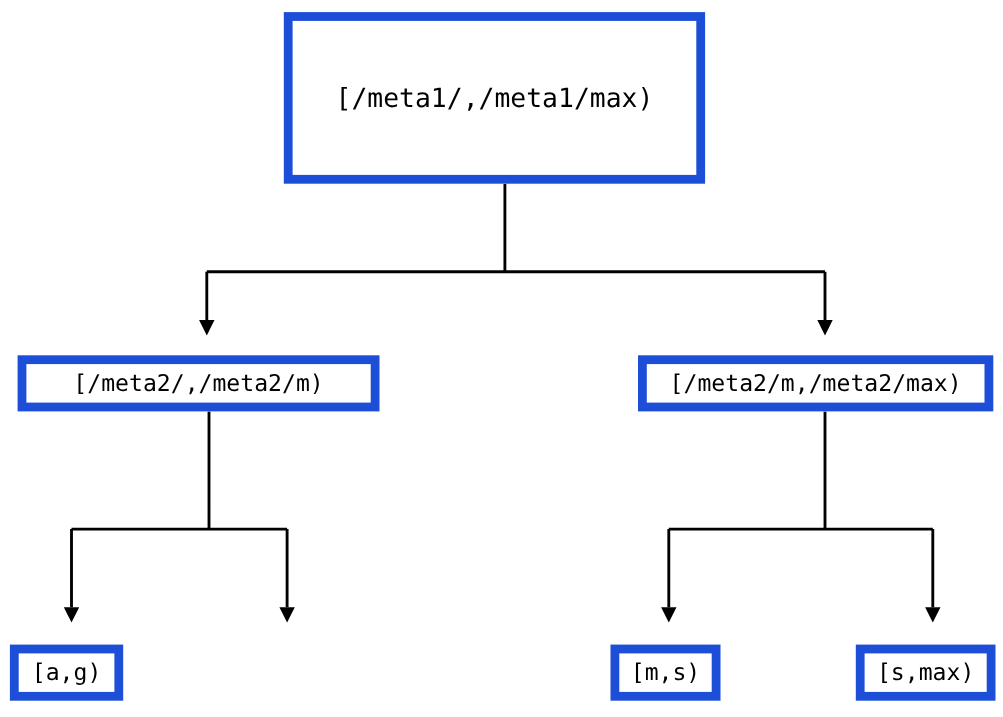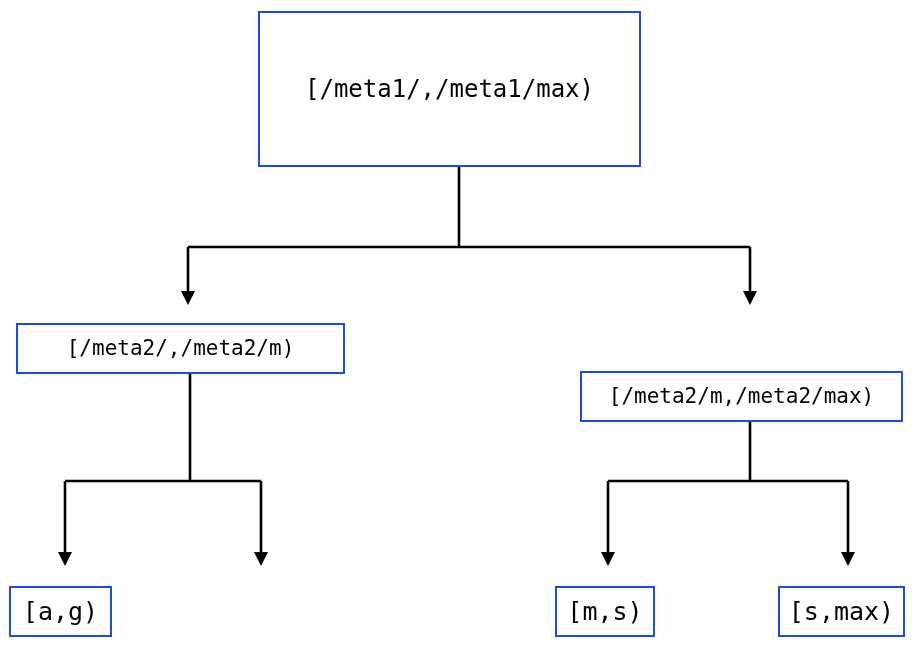--- a/index.html
+++ b/index.html
@@ -21,21 +21,21 @@
   #edge-layer {
     position: absolute;
     left: 0;
     top: 0;
     width: 912px;
     height: 652px;
   }
   .node {
     position: absolute;
     box-sizing: border-box;
-    border: 2px solid #1d4ed8;
+    border: 8px solid #1d4ed8;
     background: #ffffff;
     display: flex;
     align-items: center;
     justify-content: center;
     color: #000000;
     white-space: pre;
   }
   .node-label {
     display: block;
     line-height: 1;
@@ -53,30 +53,29 @@
     left: 16px;
     top: 323px;
     width: 329px;
     height: 51px;
   }
   .node-l2-right {
     left: 580px;
     top: 323px;
     width: 323px;
     height: 51px;
-    margin-top: 48px;
   }
   .node-l2-left .node-label,
   .node-l2-right .node-label { font-size: 21px; }
 
   .node-leaf {
     top: 586px;
     height: 51px;
   }
-  .node-leaf .node-label { font-size: 25px; }
+  .node-leaf .node-label { font-size: 21px; }
   .node-leaf-ag  { left: 9px;   width: 103px; }
   .node-leaf-gm  { left: 207px; width: 99px;  }
   .node-leaf-ms  { left: 555px; width: 100px; }
   .node-leaf-smax{ left: 778px; width: 127px; }
 </style>
 </head>
 <body>
 
 <div id="diagram-canvas">
 

